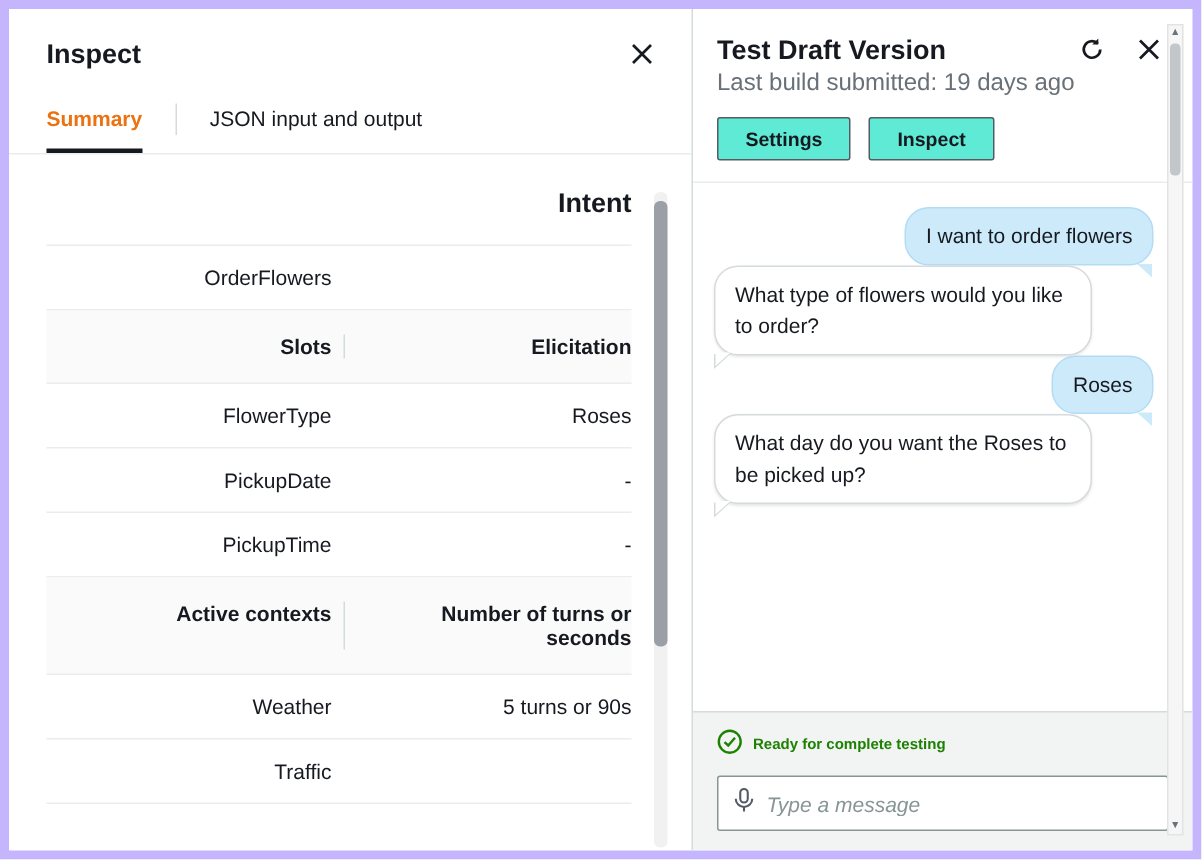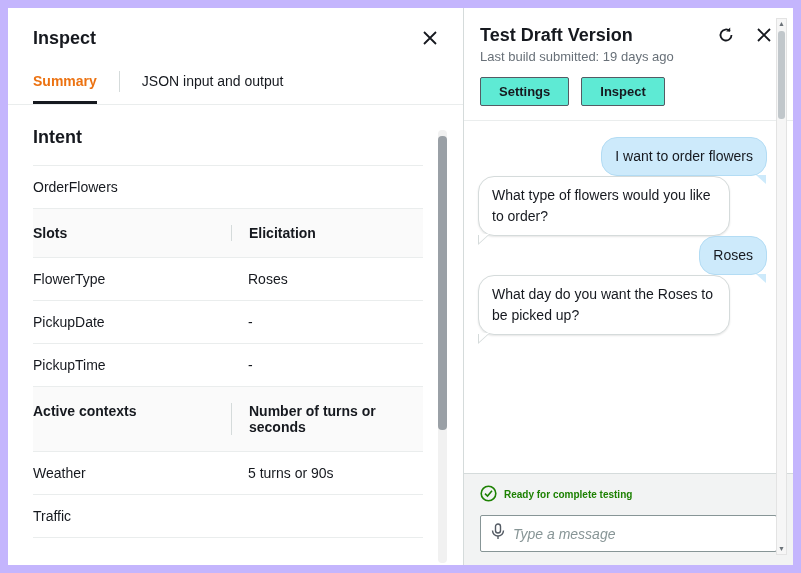--- a/index.html
+++ b/index.html
@@ -1,56 +1,56 @@
 <!DOCTYPE html>
 <html><head>
 <meta charset="utf-8">
 <style>
   * { margin: 0; padding: 0; box-sizing: border-box; }
   body { background: #fff; font-family: "Liberation Sans", sans-serif; }
   .window {
-    width: 801px; height: 573px; border: 8px solid #c4b5fd;
+    width: 801px; height: 573px; border: 6px solid #c4b5fd;
     display: flex; background: #fff; color: #16191f; overflow: hidden;
     position: relative;
   }
 
   
   .left-panel { width: 456px; flex: 0 0 456px; border-right: 1px solid #d5dbdb;
     display: flex; flex-direction: column; position: relative; overflow: hidden; }
   .lp-header { display: flex; justify-content: space-between; align-items: center;
     padding: 19px 22px 12px 25px; }
   .lp-title { font-size: 18px; font-weight: 700; }
   .icon-btn { background: none; border: none; cursor: pointer; padding: 2px; line-height: 0; }
   .tabs { display: flex; align-items: stretch; padding: 0 25px; border-bottom: 1px solid #eaeded; }
   .tab { font-size: 14px; padding: 12px 0 12px; cursor: pointer; white-space: nowrap; }
   .tab.active { color: #ec7211; font-weight: 700; border-bottom: 3px solid #16191f; }
   .tab.inactive { color: #16191f; }
   .tab-sep { width: 1px; background: #d5dbdb; margin: 10px 22px 12px 22px; }
 
-  .lp-content { flex: 1; padding: 0 40px 0 25px; overflow: hidden; }
+  .lp-content { flex: 1; padding: 0 40px 0 25px; overflow: hidden; text-align: right; }
   .section-heading { font-size: 18px; font-weight: 700; padding: 22px 0 17px; border-bottom: 1px solid #eaeded; }
   .row { display: flex; padding: 13px 0; border-bottom: 1px solid #eaeded; font-size: 14px; }
   .col1 { width: 198px; flex-shrink: 0; padding-right: 8px; }
   .col2 { flex: 1; padding-left: 17px; }
   .table-header { display: flex; background: #fafafa; border-bottom: 1px solid #eaeded;
     font-weight: 700; font-size: 14px; padding: 16px 0; }
   .table-header .col2 { border-left: 1px solid #d5dbdb; }
 
   .lp-scrollbar { position: absolute; right: 16px; top: 122px; bottom: 2px; width: 9px;
     background: #f1f1f1; border-radius: 4px; cursor: pointer; }
   .lp-scrollbar .thumb { position: absolute; top: 6px; left: 0; width: 9px; height: 68%;
     background: #9aa0a6; border-radius: 4px; }
 
   
   .right-panel { flex: 1; display: flex; flex-direction: column; position: relative; overflow: hidden; }
   .rp-header { padding: 16px 18px 0 16px; }
   .rp-title-row { display: flex; align-items: center; }
   .rp-title { font-size: 18px; font-weight: 700; flex: 1; }
   .rp-title-row .icon-btn { margin-left: 16px; }
-  .rp-subtitle { font-size: 13px; color: #687078; margin-top: 3px; }
+  .rp-subtitle { font-size: 16px; color: #687078; margin-top: 3px; }
   .rp-buttons { display: flex; gap: 12px; margin: 13px 0 14px; }
   .btn { background: #5eead4; border: 1px solid #545b64; border-radius: 2px;
     padding: 6px 18px; font-size: 13px; font-weight: 700; color: #16191f;
     font-family: "Liberation Sans", sans-serif; cursor: pointer; }
   .rp-divider { height: 1px; background: #eaeded; }
 
   .chat { flex: 1; position: relative; padding: 16px 26px 8px 14px; overflow: hidden;
     display: flex; flex-direction: column; }
   .msg { max-width: 252px; font-size: 14px; line-height: 1.5; padding: 8px 13px;
     border-radius: 16px; position: relative; }

